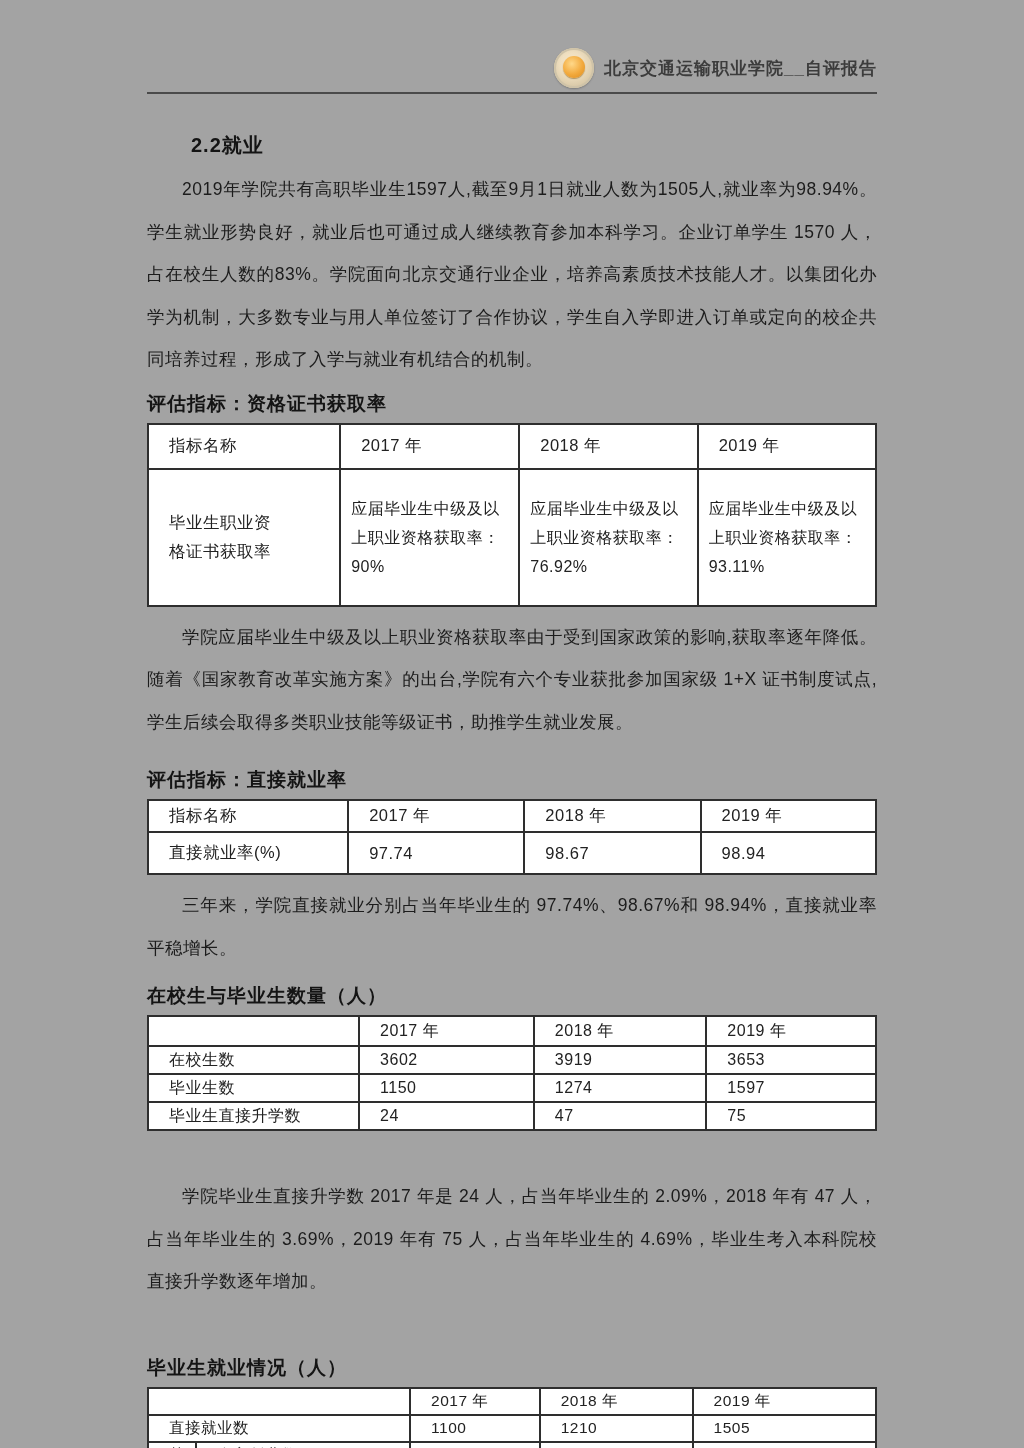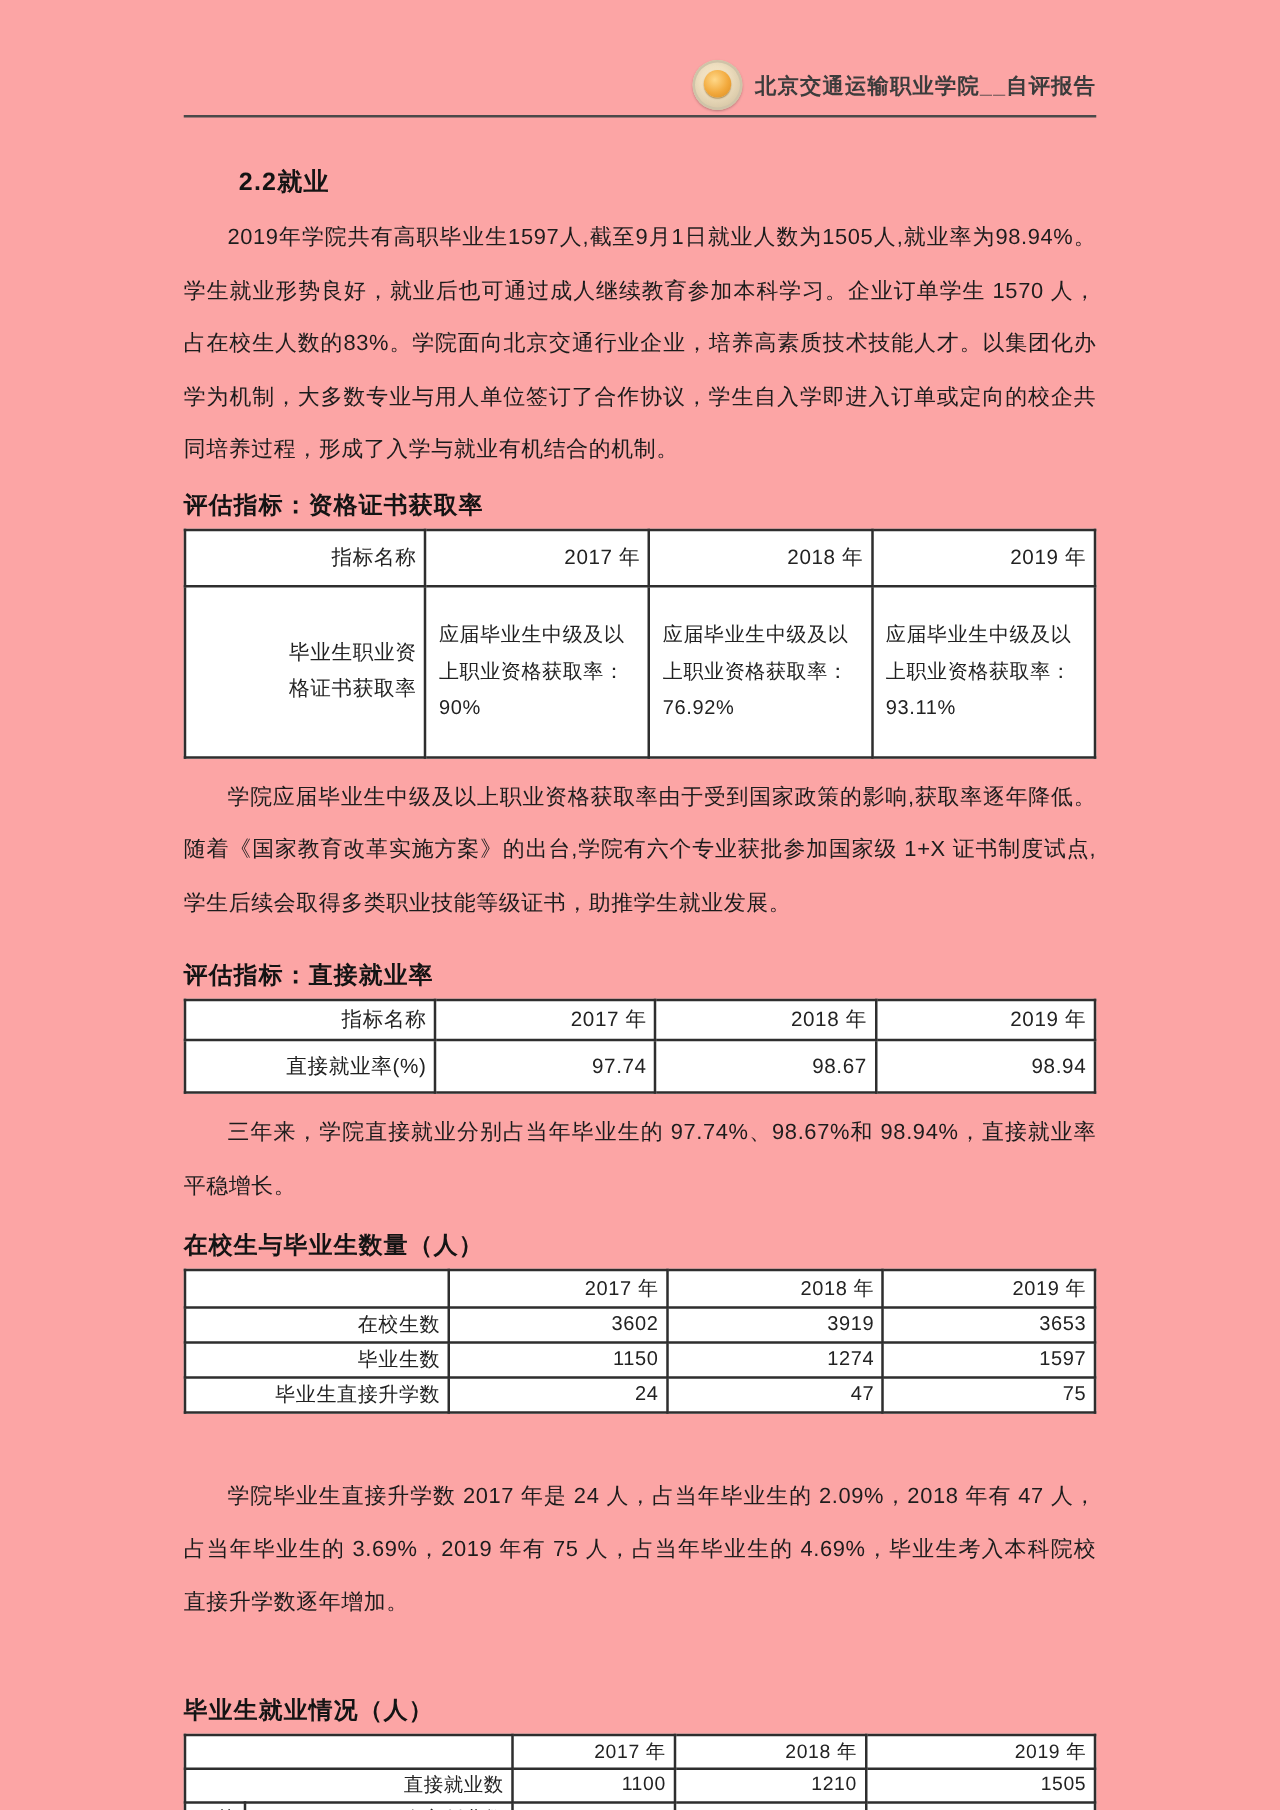--- a/index.html
+++ b/index.html
@@ -3,21 +3,21 @@
 <meta charset="utf-8">
 <style>
   * { margin: 0; padding: 0; box-sizing: border-box; }
   html, body { background: #ffffff; }
   body {
     width: 1024px; height: 1448px;
     font-family: "Liberation Sans", sans-serif;
     color: #1f1f1f;
     overflow: hidden;
   }
-  .page { width: 1024px; height: 1448px; position: relative; background: #fca5a5; }
+  .page { width: 1024px; height: 1448px; position: relative; background: #a3a3a3; }
   .content { width: 730px; margin: 0 auto; }
 
   
   .doc-header {
     width: 730px; margin: 0 auto;
     padding-top: 48px; padding-bottom: 4px;
     display: flex; justify-content: flex-end; align-items: center; gap: 10px;
     border-bottom: 2px solid #4a4a4a;
   }
   .logo {
@@ -55,23 +55,23 @@
   .mt44 { margin-top: 44px; } .mt52 { margin-top: 52px; }
 
   
   table {
     width: 730px; margin: 6px auto 0 auto;
     border-collapse: collapse; table-layout: fixed;
     background: #fff;
   }
   th, td {
     border: 2px solid #2e2e2e;
-    text-align: right; vertical-align: middle;
+    text-align: left; vertical-align: middle;
     font-size: 16.5px; font-weight: 400; color: #222;
-    padding: 2px 6px; letter-spacing: 0.5px;
+    padding: 2px 20px; letter-spacing: 0.5px;
   }
   .cert-table .hdr td   { height: 45px; }
   .cert-table .data td  { height: 86px; }
   .cert-table td.desc   { text-align: left; padding: 24px 10px; line-height: 29px; font-size: 16px; }
   .cert-table td.desc .val { display: block; }
   .two-line { display: inline-block; width: 7em; line-height: 29px; }
 
   .rate-table .hdr td  { height: 32px; }
   .rate-table .data td { height: 42px; }
 

